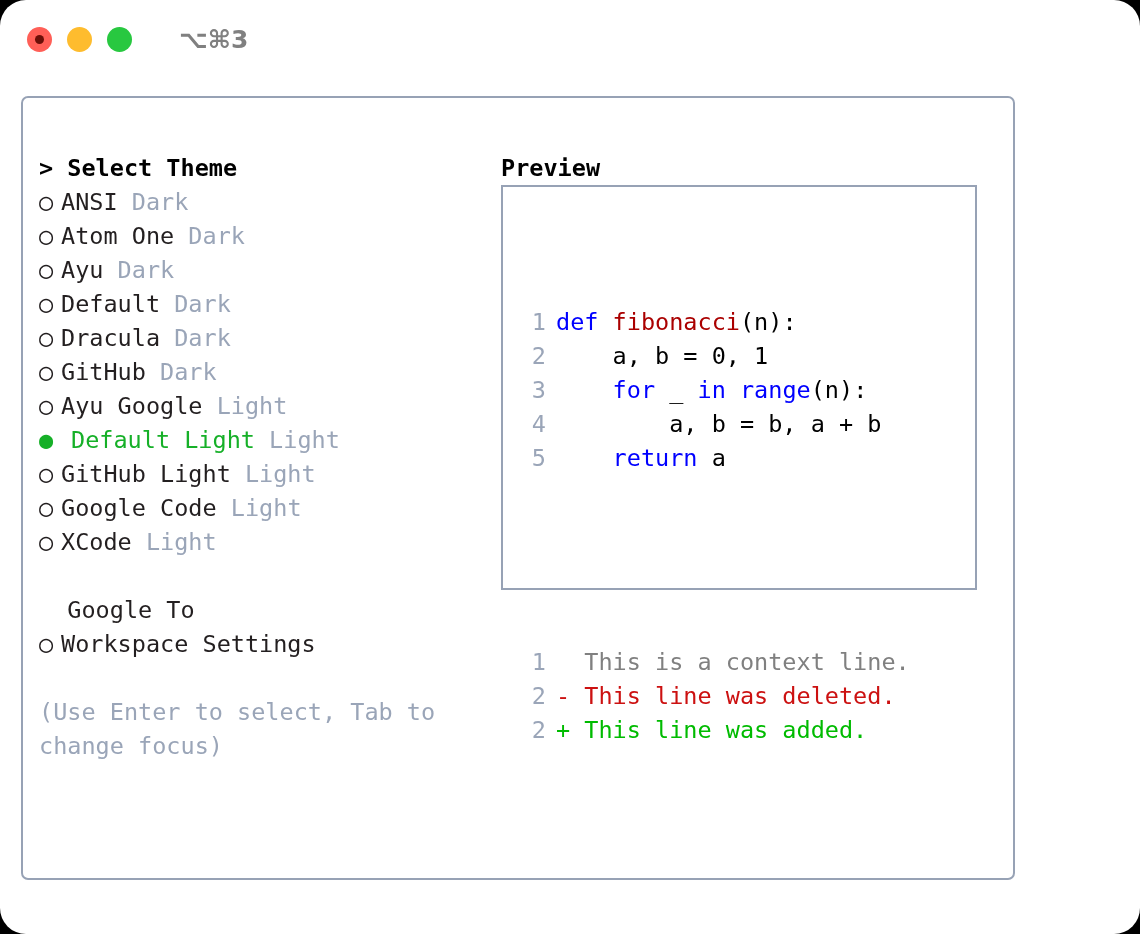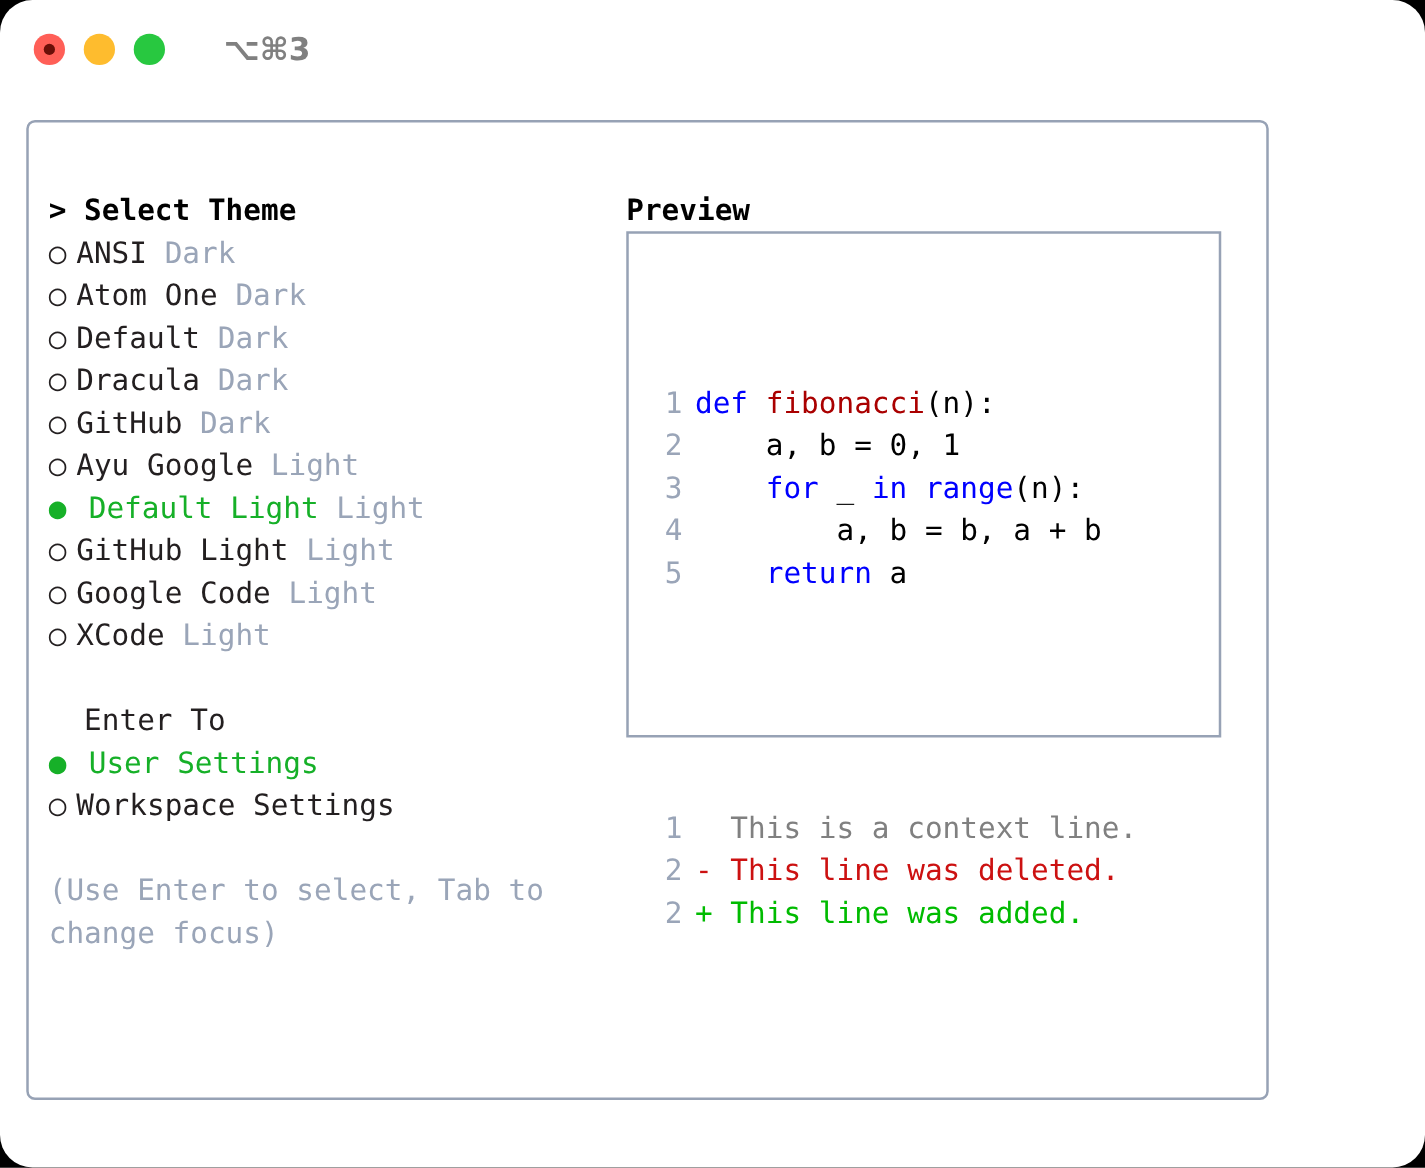--- a/index.html
+++ b/index.html
@@ -193,36 +193,36 @@
   <div class="terminal">
     <div class="cols">
 
       <div class="left-col">
 
         <div class="row header">&gt; Select Theme</div>
 
         <div id="theme-list">
             <div class="row"><span class="bullet">○</span><span class="label">ANSI</span><span class="badge"> Dark</span></div>
             <div class="row"><span class="bullet">○</span><span class="label">Atom One</span><span class="badge"> Dark</span></div>
+            <div class="row"><span class="bullet">○</span><span class="label">Ayu</span><span class="badge"> Dark</span></div>
             <div class="row"><span class="bullet">○</span><span class="label">Default</span><span class="badge"> Dark</span></div>
             <div class="row"><span class="bullet">○</span><span class="label">Dracula</span><span class="badge"> Dark</span></div>
             <div class="row"><span class="bullet">○</span><span class="label">GitHub</span><span class="badge"> Dark</span></div>
             <div class="row"><span class="bullet">○</span><span class="label">Ayu Google</span><span class="badge"> Light</span></div>
             <div class="row"><span class="bullet sel">●</span><span class="label sel">Default Light</span><span class="badge"> Light</span></div>
             <div class="row"><span class="bullet">○</span><span class="label">GitHub Light</span><span class="badge"> Light</span></div>
             <div class="row"><span class="bullet">○</span><span class="label">Google Code</span><span class="badge"> Light</span></div>
             <div class="row"><span class="bullet">○</span><span class="label">XCode</span><span class="badge"> Light</span></div>
           </div>
 
         <div class="spacer-sm"></div>
 
-        <div class="row">  Enter To</div>
+        <div class="row">  Google To</div>
 
         <div id="apply-list">
-            <div class="row"><span class="bullet sel">●</span><span class="label sel">User Settings</span></div>
             <div class="row"><span class="bullet">○</span><span class="label">Workspace Settings</span></div>
           </div>
 
         <div class="spacer-md"></div>
 
         <div class="hint">(Use Enter to select, Tab to</div>
         <div class="hint">change focus)</div>
       </div>
 
       <div class="right-col">

